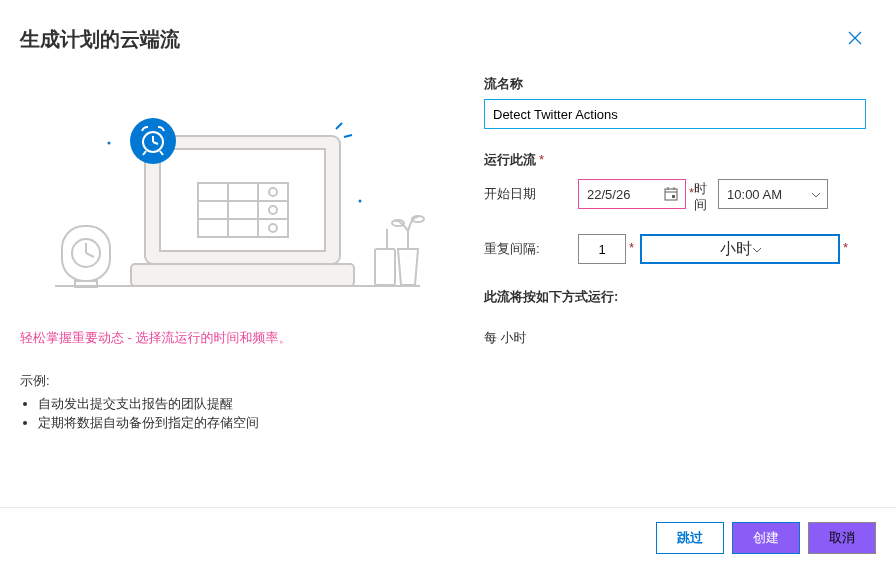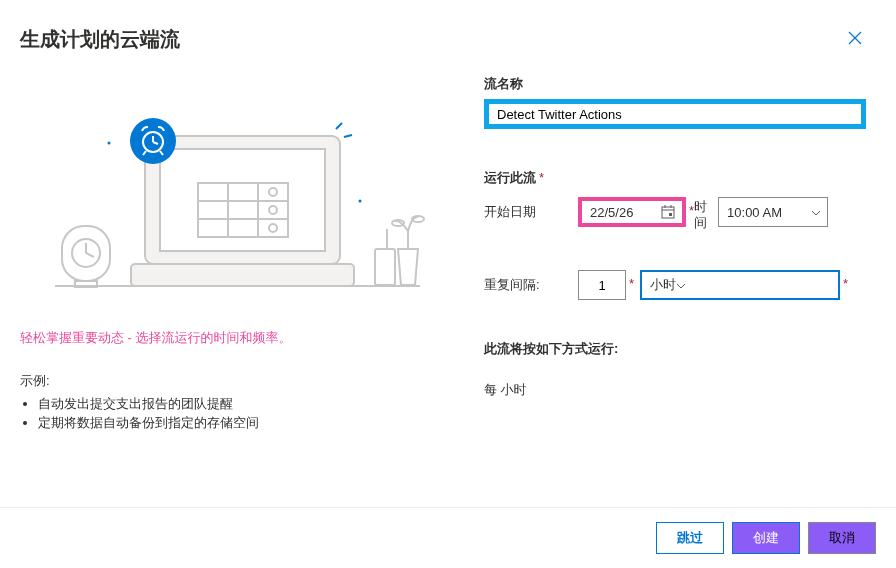--- a/index.html
+++ b/index.html
@@ -47,35 +47,35 @@
       color: #ec4899;
       line-height: 1.5;
     }
     .example-h { margin-top: 24px; font-size: 13px; }
     .example-list { margin: 4px 0 0 18px; font-size: 13px; line-height: 1.5; }
     .label { font-size: 13px; font-weight: 600; display: inline-block; }
     .req { color: #a4262c; margin-left: 3px; }
     .flow-name-input {
       width: 382px;
       height: 30px;
-      border: 5px solid #0ea5e9;
+      border: 1px solid #0ea5e9;
       padding: 0 8px;
       font-size: 13px;
       font-family: inherit;
       margin-top: 6px;
     }
-    .section { margin-bottom: 40px; }
+    .section { margin-bottom: 22px; }
     .row { display: flex; align-items: flex-start; margin-top: 10px; }
     .row-label { width: 94px; font-size: 13px; padding-top: 6px; }
     .date-input {
       width: 108px;
       height: 30px;
       display: flex;
       align-items: center;
-      border: 4px solid #ec4899;
+      border: 1px solid #ec4899;
       background: #fff;
     }
     .date-text { flex: 1; padding-left: 8px; font-size: 13px; }
     .cal-icon { width: 28px; height: 28px; display: flex; align-items: center; justify-content: center; }
     .time-label { font-size: 13px; width: 24px; padding-top: 2px; line-height: 1.2; }
     .time-select {
       width: 110px;
       height: 30px;
       border: 1px solid #8a8886;
       display: flex;
@@ -93,22 +93,22 @@
       font-size: 13px;
       font-family: inherit;
     }
     .unit-select {
       width: 200px;
       height: 30px;
       border: 2px solid #0078d4;
       display: flex;
       align-items: center;
       padding: 0 6px 0 8px;
-      font-size: 13px;
-      justify-content: flex-start;
+      font-size: 16px;
+      justify-content: center;
       margin-left: 6px;
     }
     .runs-as { margin-top: 24px; }
     .runs-as .label { font-weight: 600; }
     .runs-as-text { margin-top: 23px; font-size: 13px; }
     .footer {
       position: absolute;
       bottom: 0;
       left: 0;
       right: 0;

